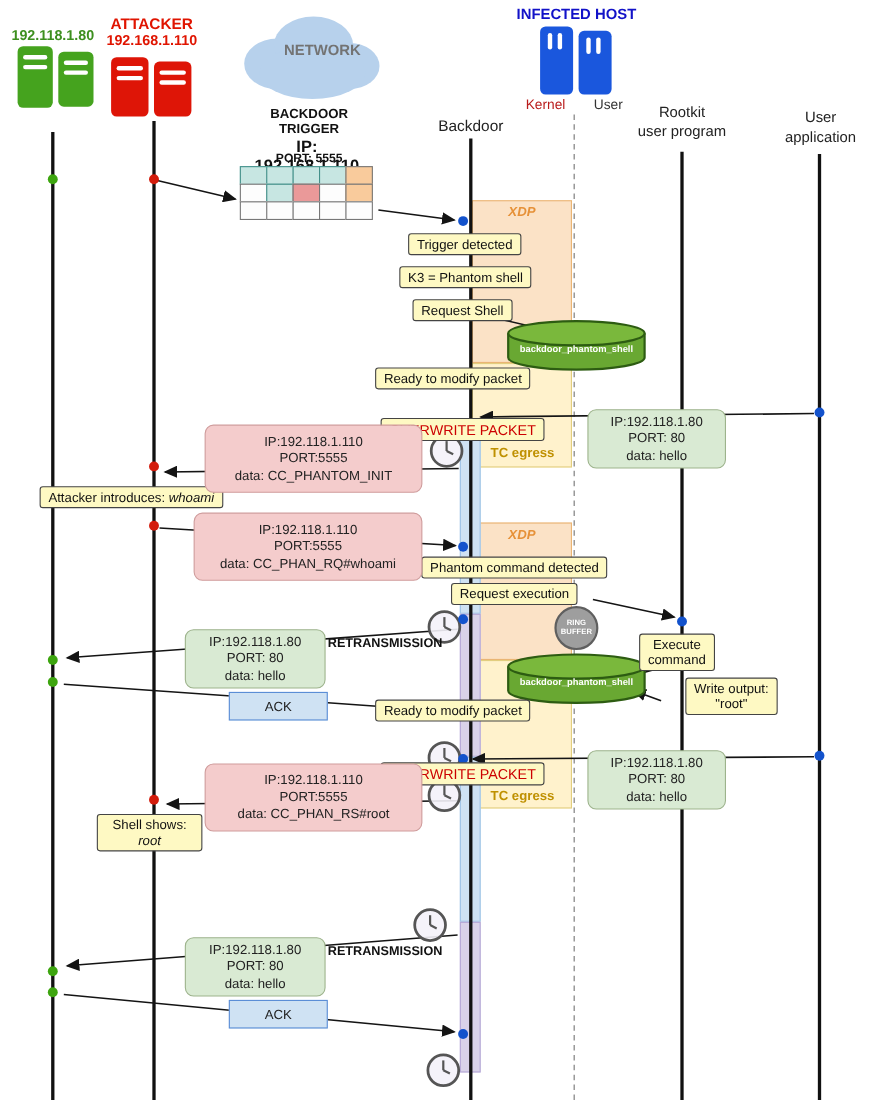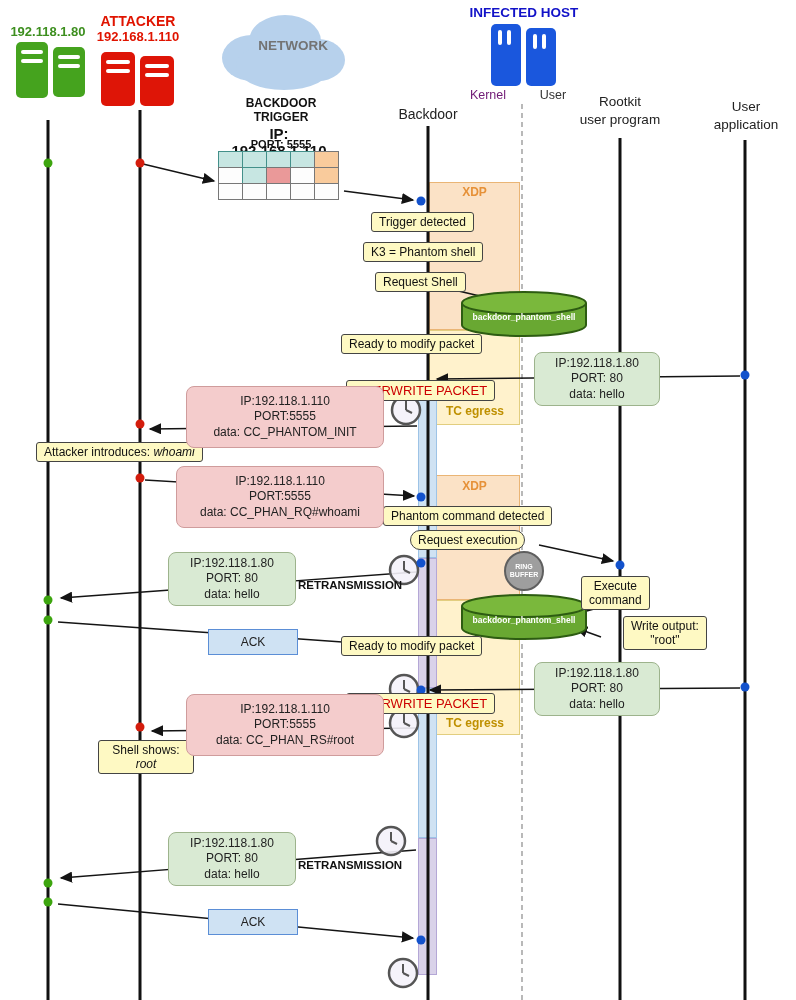--- a/index.html
+++ b/index.html
@@ -9,30 +9,30 @@
   .pre { white-space:pre-line; } .z2 { z-index:2; } .z3 { z-index:3; } .z4 { z-index:4; }
 
   
   .note { position:absolute; background:#fef9c3; border:1px solid #444; border-radius:3px;
           font-size:12px; color:#111; padding:2px 7px; text-align:center; z-index:3; white-space:nowrap; }
   .note.red { color:#cc0000; font-size:13px; }
 
   
   .pkt { position:absolute; border-radius:8px; font-size:12px; line-height:1.3; text-align:center;
          z-index:3; color:#222; display:flex; align-items:center; justify-content:center; white-space:pre-line; }
-  .pkt.green { background:#d9ead3; border:1px solid #9db38c; }
+  .pkt.green { background:#d9ead3; border:1px solid #9db38c;margin-top:20px; }
   .pkt.pink  { background:#f4cccc; border:1px solid #cf9c9c; }
   .ackbox { position:absolute; background:#cfe2f3; border:1px solid #5b8ed6; font-size:12px; color:#222;
             display:flex; align-items:center; justify-content:center; z-index:3; }
 
   .lbl-bold { position:absolute; font-size:11.5px; font-weight:bold; color:#111; z-index:3; white-space:nowrap; }
 
   
   .alabel { position:absolute; text-align:center; z-index:3; color:#222; }
-  .xdp-label { position:absolute; width:89px; text-align:center; font-weight:bold; font-size:12px; color:#e69138; z-index:3; }
+  .xdp-label { position:absolute; width:89px; text-align:center; font-weight:bold; font-size:12px; color:#e69138; z-index:3;font-style:italic; }
   .tc-label  { position:absolute; width:86px; text-align:center; font-weight:bold; font-size:12px; color:#bf9000; z-index:3; }
   .cyl-label { position:absolute; width:122px; text-align:center; font-weight:bold; font-size:8.5px; color:#fff; z-index:3; }
   .ring-label{ position:absolute; width:40px; text-align:center; font-weight:bold; font-size:7px; line-height:1.15; color:#fff; z-index:3; }
 
   
   .srv { display:flex; gap:5px; z-index:3; }
   .tower { width:32px; border-radius:5px; position:relative; }
   .tower.green { background:#45a31e; }
   .tower.red   { background:#de1507; width:34px; }
   .tower.blue  { background:#1a57dd; width:30px; }
@@ -234,51 +234,51 @@
   <div class="abs srv" style="left:491px;top:24px;">
     <div class="tower blue" style="height:62px;">
         <span class="sv"></span>
         <span class="sv v2"></span>
       </div>
     <div class="tower blue" style="height:58px;margin-top:4px;">
         <span class="sv"></span>
         <span class="sv v2"></span>
       </div>
   </div>
-  <div class="alabel" style="left:462px;top:88px;width:52px;font-size:12.5px;color:#701a75;">Kernel</div>
+  <div class="alabel" style="left:462px;top:88px;width:52px;font-size:12.5px;color:#b91c1c;text-align:right;">Kernel</div>
   <div class="alabel" style="left:532px;top:88px;width:42px;font-size:12.5px;color:#333;">User</div>
 
   <div class="alabel" style="left:382px;top:106px;width:92px;font-size:14px;">Backdoor</div>
   <div class="alabel pre" style="left:558px;top:93px;width:124px;font-size:13.5px;line-height:1.35;">Rootkit
 user program</div>
   <div class="alabel pre" style="left:696px;top:98px;width:100px;font-size:13.5px;line-height:1.35;">User
 application</div>
 
   <div class="xdp-label" style="left:430px;top:185px;">XDP</div>
   <div class="tc-label" style="left:432px;top:404px;">TC egress</div>
   <div class="xdp-label" style="left:430px;top:479px;">XDP</div>
   <div class="tc-label" style="left:432px;top:716px;">TC egress</div>
 
   <div class="note" style="left:371px;top:212px;">Trigger detected</div>
   <div class="note" style="left:363px;top:242px;">K3 = Phantom shell</div>
   <div class="note" style="left:375px;top:272px;">Request Shell</div>
   <div class="note" style="left:341px;top:334px;">Ready to modify packet</div>
   <div class="note red z4" style="left:346px;top:380px;">OVERWRITE PACKET</div>
   <div class="note" style="left:383px;top:506px;">Phantom command detected</div>
-  <div class="note" style="left:410px;top:530px;border-radius:10px;">Request execution</div>
+  <div class="note" style="left:410px;top:530px;">Request execution</div>
   <div class="note pre" style="left:581px;top:576px;white-space:pre-line;">Execute
 command</div>
   <div class="note pre" style="left:584px;top:616px;white-space:pre-line;margin-left:39px;">Write output:
 "root"</div>
   <div class="note" style="left:36px;top:442px;">
     <span>Attacker introduces: </span><i>whoami</i>
   </div>
   <div class="note" style="left:341px;top:636px;">Ready to modify packet</div>
   <div class="note red z4" style="left:346px;top:693px;">OVERWRITE PACKET</div>
-  <div class="note" style="left:98px;top:740px;width:96px;">
+  <div class="note" style="left:88px;top:740px;width:96px;">
     <span>Shell shows:</span><br>
     <i>root</i>
   </div>
 
   <div class="pkt green" style="left:534px;top:352px;width:126px;height:54px;">IP:192.118.1.80
 PORT: 80
 data: hello</div>
   <div class="pkt pink" style="left:186px;top:386px;width:198px;height:62px;">IP:192.118.1.110
 PORT:5555
 data: CC_PHANTOM_INIT</div>

